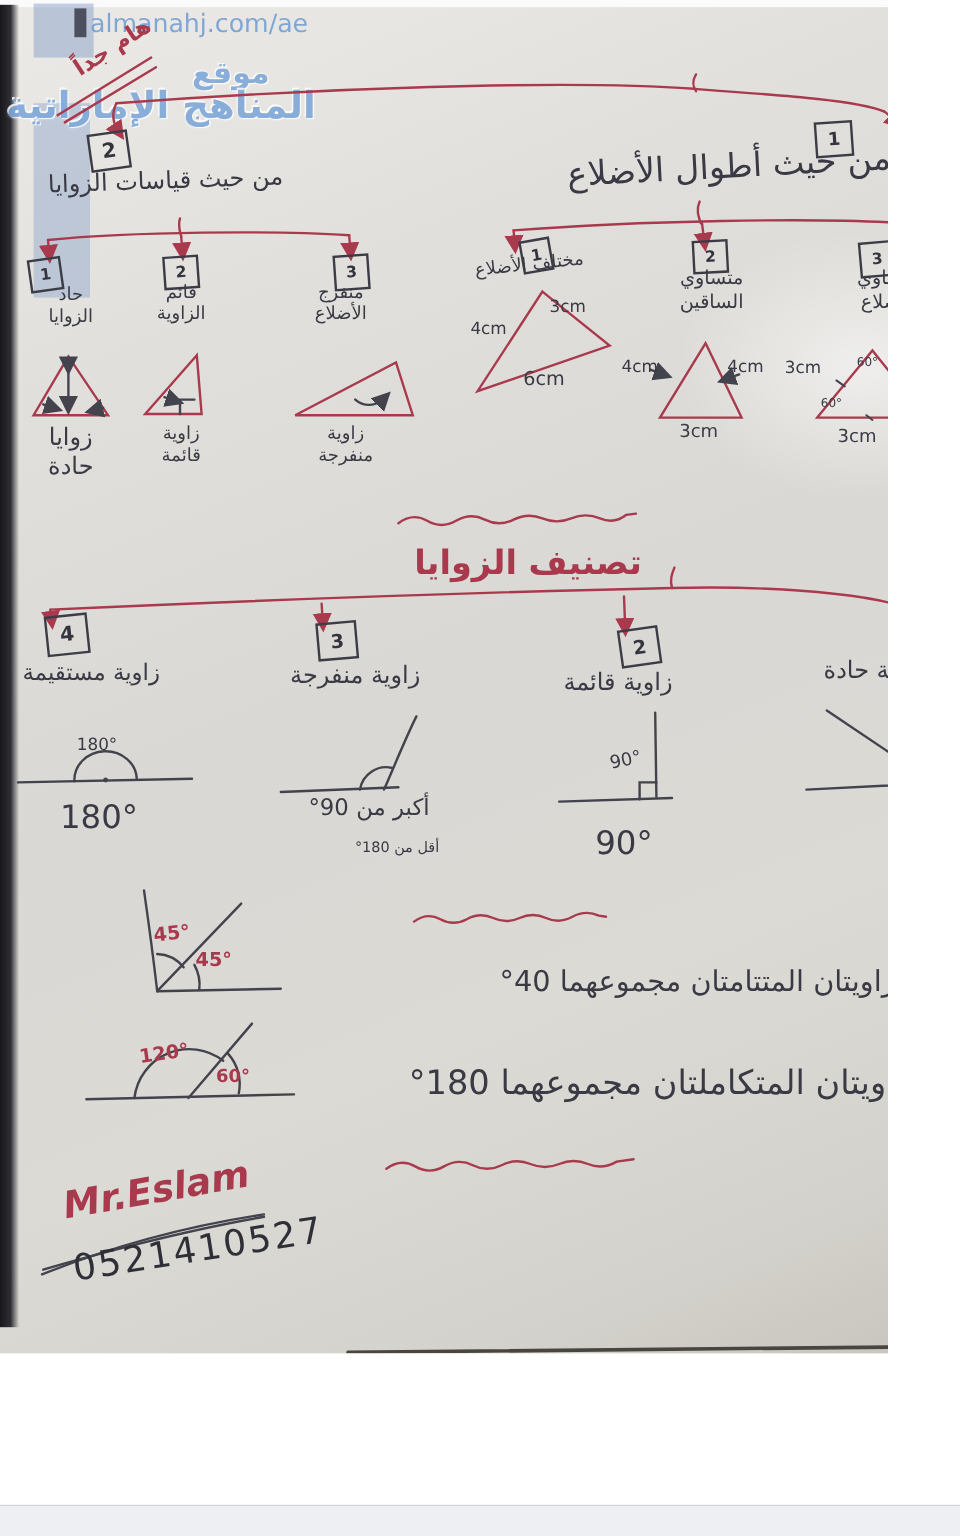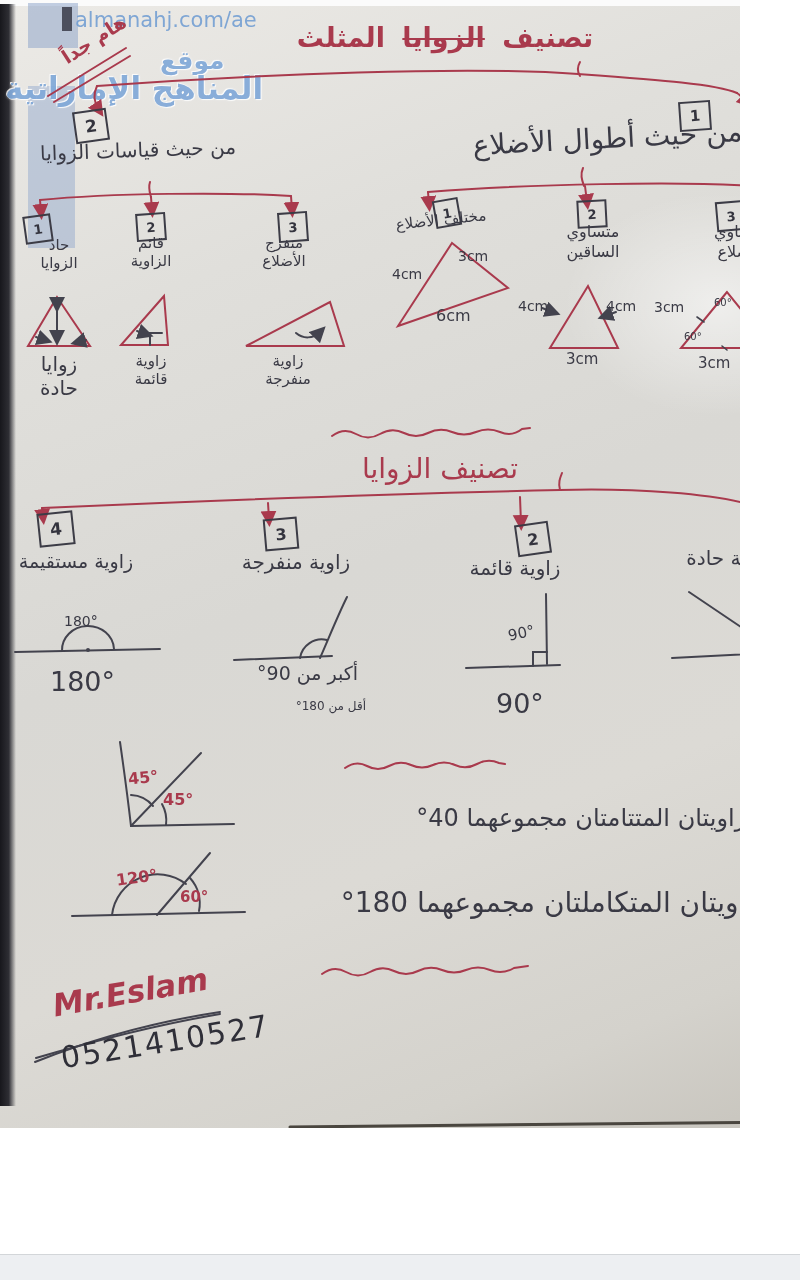--- a/index.html
+++ b/index.html
@@ -139,25 +139,20 @@
       <path d="M112,915 A46,46 0 0 1 186,884"></path>
       <path d="M190,878 A38,38 0 0 1 199,911"></path>
 
       <path d="M35,1062 C110,1032 180,1018 220,1012"></path>
       <path d="M220,1014 C150,1026 70,1048 36,1058"></path>
 
       <path d="M290,1127 L800,1122" stroke="#4a463f" stroke-width="3"></path>
     </g>
   </svg>
 
-  <div class="lbl red ctr" style="left:280px;top:22px;width:330px;font-size:27px;font-weight:bold">
-    <span>تصنيف</span>
-    <span class="struck" style="margin:0 8px">الزوايا</span>
-    <span>المثلث</span>
-  </div>
 
   <div class="box" style="left:679px;top:101px;width:28px;height:26px;transform:rotate(-4deg)">
     <span>1</span>
   </div>
   <div class="lbl ctr" style="left:425px;top:122px;width:365px;font-size:28px;transform:rotate(-3deg)">من حيث أطوال الأضلاع</div>
 
   <div class="box" style="left:434px;top:199px;width:22px;height:24px;transform:rotate(-10deg);font-size:13px">
     <span>1</span>
   </div>
   <div class="lbl ctr" style="left:382px;top:211px;width:118px;font-size:15px;transform:rotate(-6deg)">مختلف الأضلاع</div>
@@ -208,21 +203,21 @@
 قائمة</div>
 
   <div class="box" style="left:278px;top:212px;width:26px;height:26px;transform:rotate(-4deg);font-size:13px">
     <span>3</span>
   </div>
   <div class="lbl ctr pre" style="left:242px;top:234px;width:84px;font-size:15px">منفرج
 الأضلاع</div>
   <div class="lbl ctr pre" style="left:248px;top:352px;width:80px;font-size:15px">زاوية
 منفرجة</div>
 
-  <div class="lbl red ctr" style="left:315px;top:452px;width:250px;font-size:28px;font-weight:normal">تصنيف الزوايا</div>
+  <div class="lbl red ctr" style="left:315px;top:452px;width:250px;font-size:28px;font-weight:bold">تصنيف الزوايا</div>
 
   <div class="box" style="left:38px;top:512px;width:32px;height:30px;transform:rotate(-6deg);font-size:17px">
     <span>4</span>
   </div>
   <div class="lbl ctr" style="left:0;top:550px;width:152px;font-size:19px">زاوية مستقيمة</div>
   <div class="lbl ltr" style="left:64px;top:613px;font-size:14px">180°</div>
   <div class="lbl ltr" style="left:50px;top:666px;font-size:27px">180°</div>
 
   <div class="box" style="left:264px;top:518px;width:30px;height:28px;transform:rotate(-5deg);font-size:16px">
     <span>3</span>

